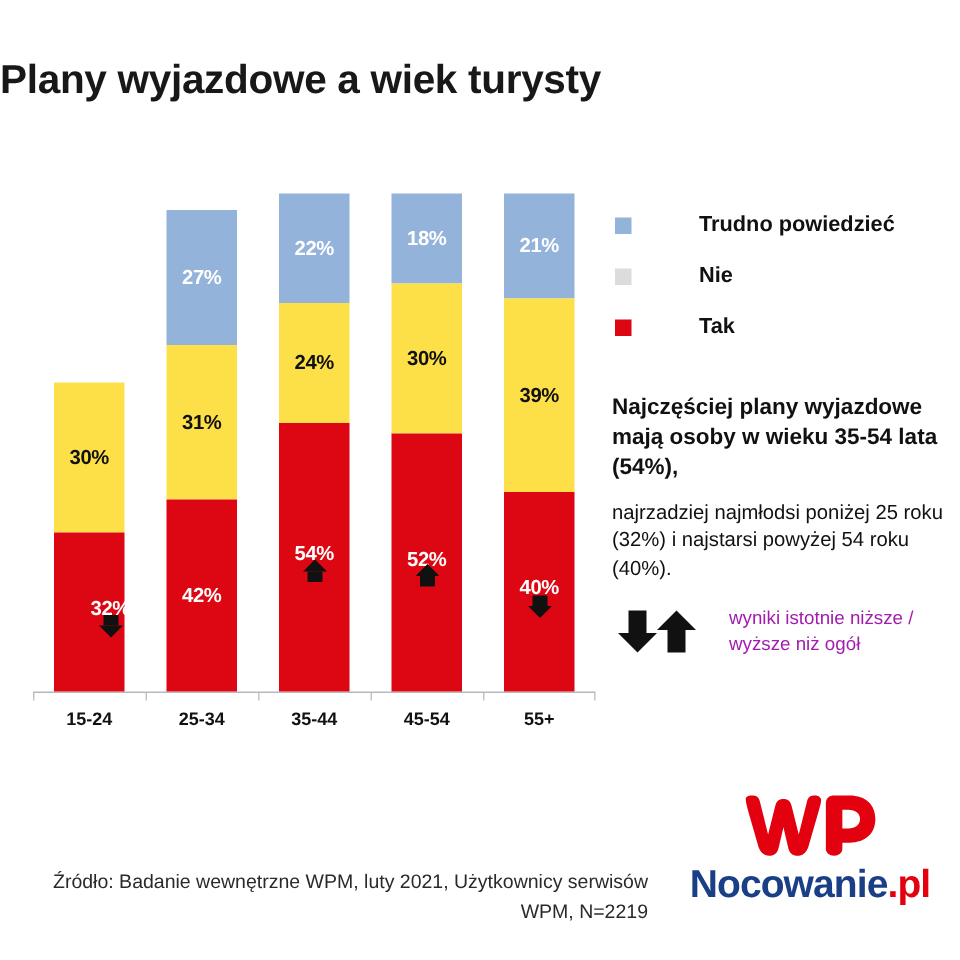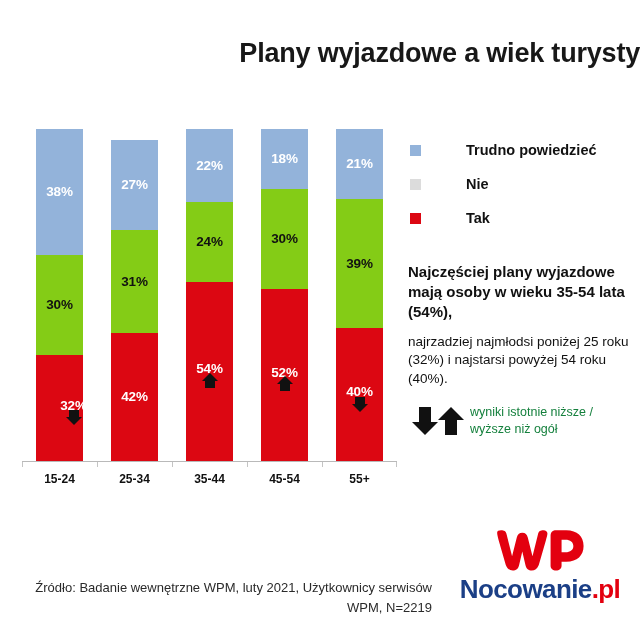--- a/index.html
+++ b/index.html
@@ -15,21 +15,21 @@
     overflow: hidden;
     position: relative;
   }
 
   
   #chart-title {
     position: absolute;
     left: 0;
     top: 38px;
     width: 640px;
-    text-align: right;
+    text-align: left;
     font-size: 27px;
     font-weight: bold;
     letter-spacing: -0.2px;
     color: #181818;
   }
 
   
   #plot-area {
     position: absolute;
     left: 22px;
@@ -65,21 +65,21 @@
     display: flex;
     flex-direction: column;
     align-items: center;
     justify-content: center;
   }
   .seg-tak {
     background: #dc0712;
     color: #ffffff;
   }
   .seg-nie {
-    background: #84cc16;
+    background: #fde047;
     color: #111111;
   }
   .seg-tp {
     background: #93b3da;
     color: #ffffff;
   }
   .seg-label {
     font-size: 13.5px;
     font-weight: bold;
     line-height: 1;
@@ -216,22 +216,22 @@
     position: absolute;
     left: 0;
     border-left: 13px solid transparent;
     border-right: 13px solid transparent;
   }
   .big-arrow.down .head { top: 15px; border-top: 13px solid #111111; }
   .big-arrow.up   .head { top: 0;   border-bottom: 13px solid #111111; }
   #sig-text {
     font-size: 12.5px;
     line-height: 1.34;
-    color: #15803d;
-    margin-left: 4px;
+    color: #a21caf;
+    margin-left: 20px;
   }
 
   
   #source {
     position: absolute;
     left: 32px;
     top: 578px;
     width: 400px;
     text-align: right;
     font-size: 13px;
@@ -277,23 +277,20 @@
 
   <div class="axis-line"></div>
   <div class="axis-tick" style="left:0px;"></div>
   <div class="axis-tick" style="left:75px;"></div>
   <div class="axis-tick" style="left:150px;"></div>
   <div class="axis-tick" style="left:225px;"></div>
   <div class="axis-tick" style="left:300px;"></div>
   <div class="axis-tick" style="left:374px;"></div>
 
   <div class="bar-group" style="left:14px;">
-    <div class="seg seg-tp" style="height:126px;">
-      <span class="seg-label">38%</span>
-    </div>
     <div class="seg seg-nie" style="height:100px;">
       <span class="seg-label">30%</span>
     </div>
     <div class="seg seg-tak" style="height:106px;padding-left:28px;">
       <span class="seg-label">32%</span>
       <span class="marker arrow-down"></span>
     </div>
   </div>
 
   <div class="bar-group" style="left:89px;">

